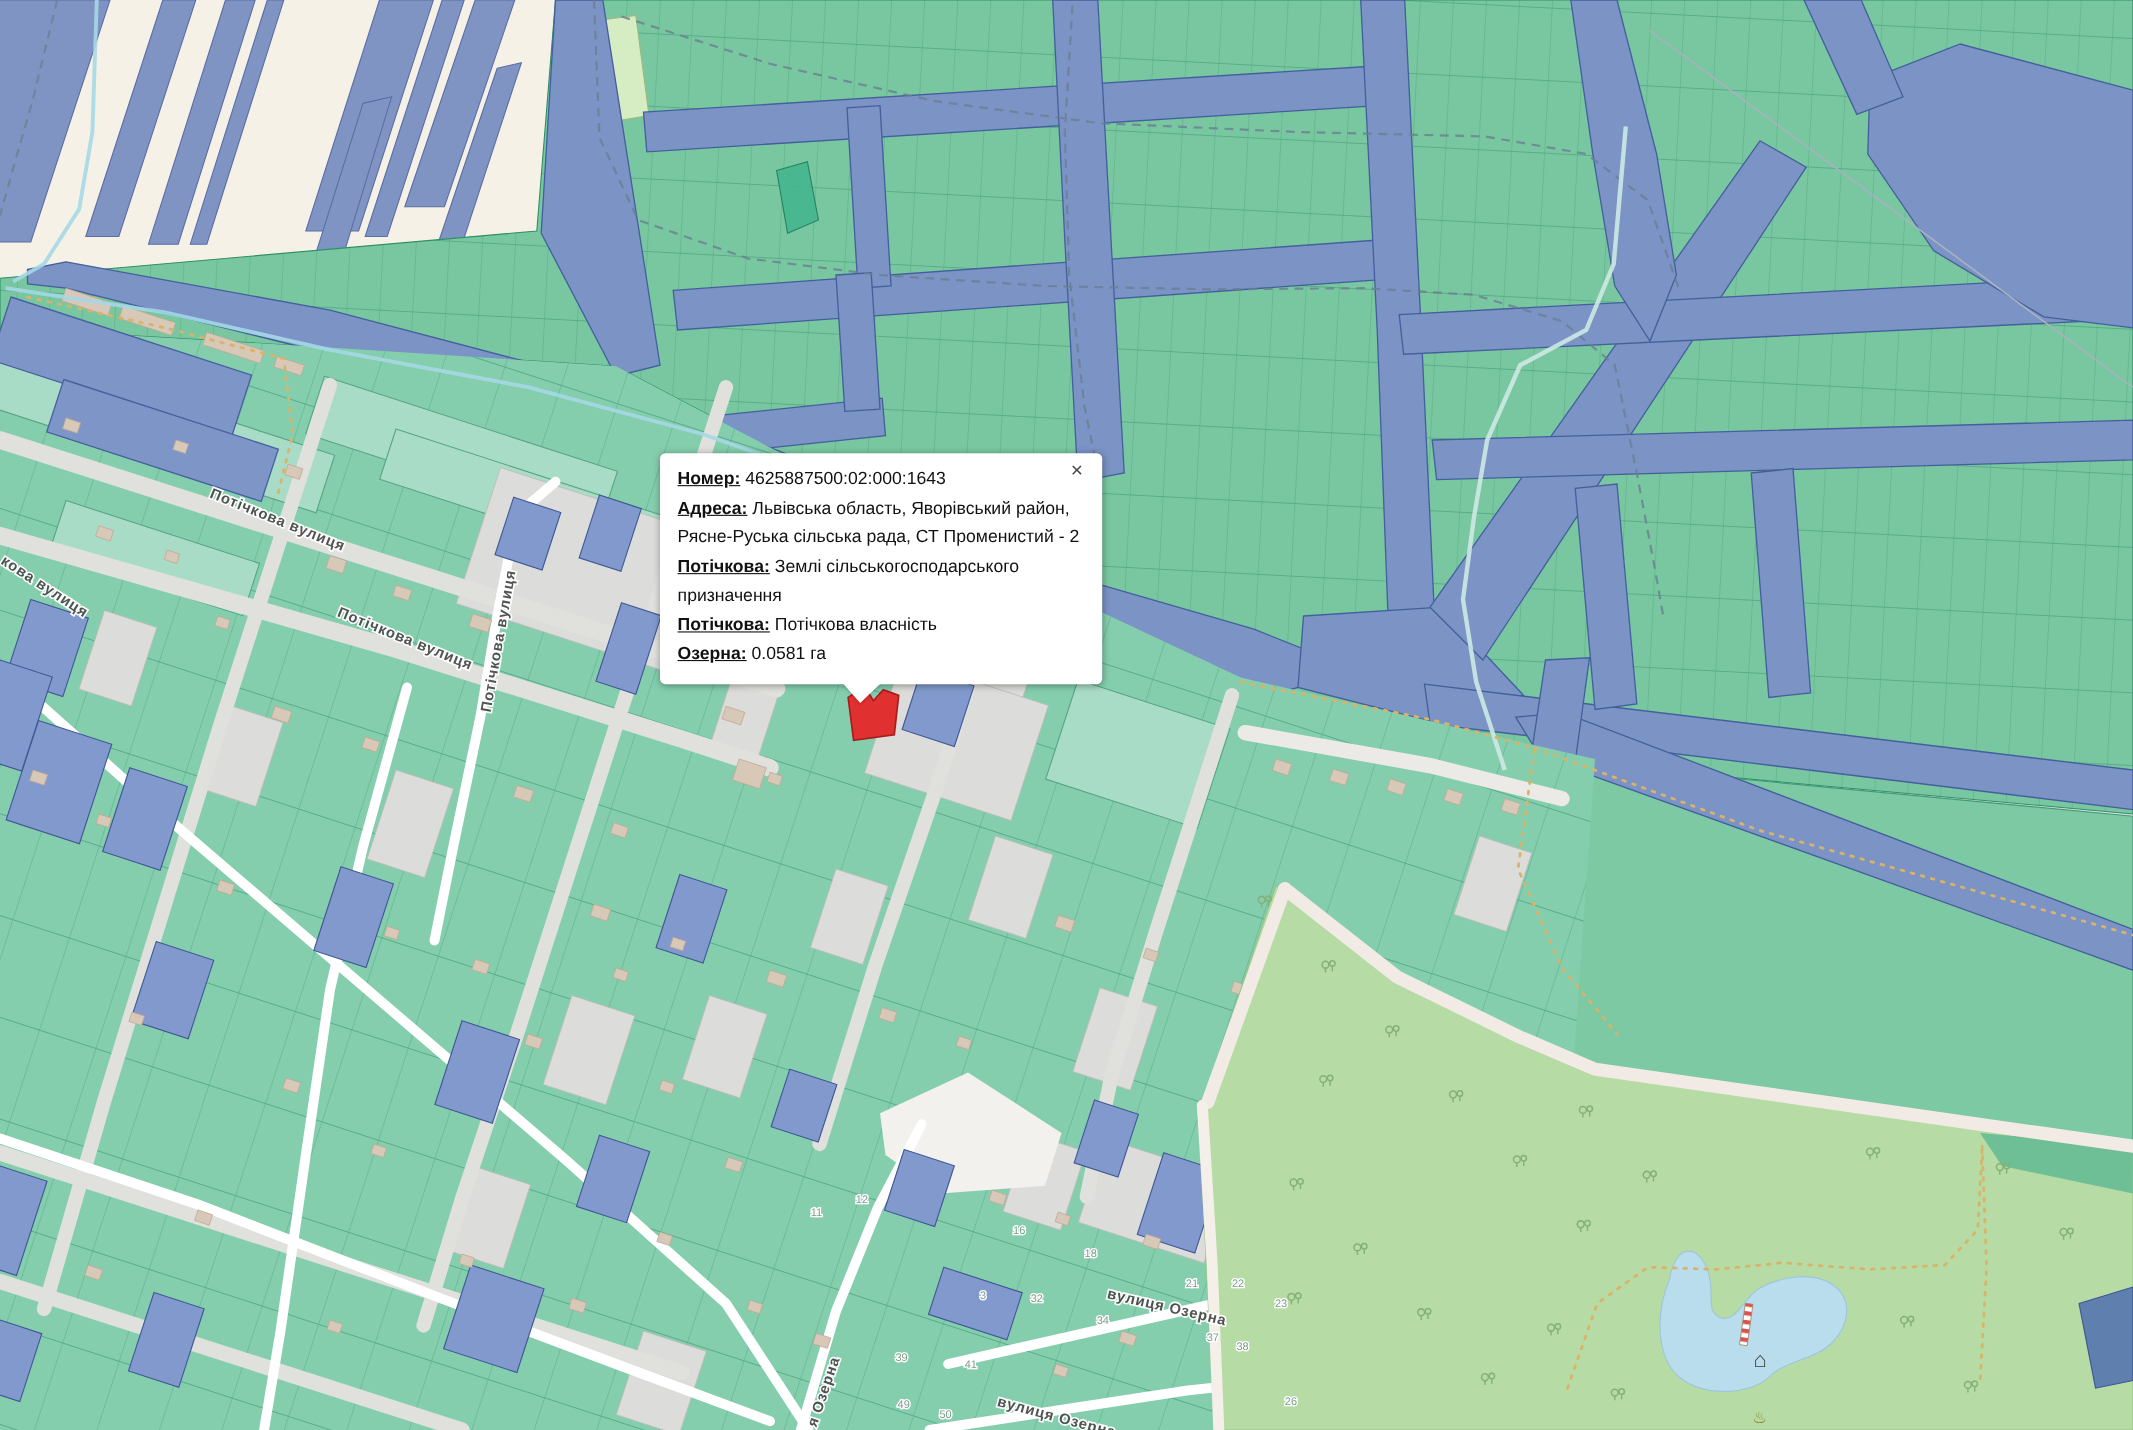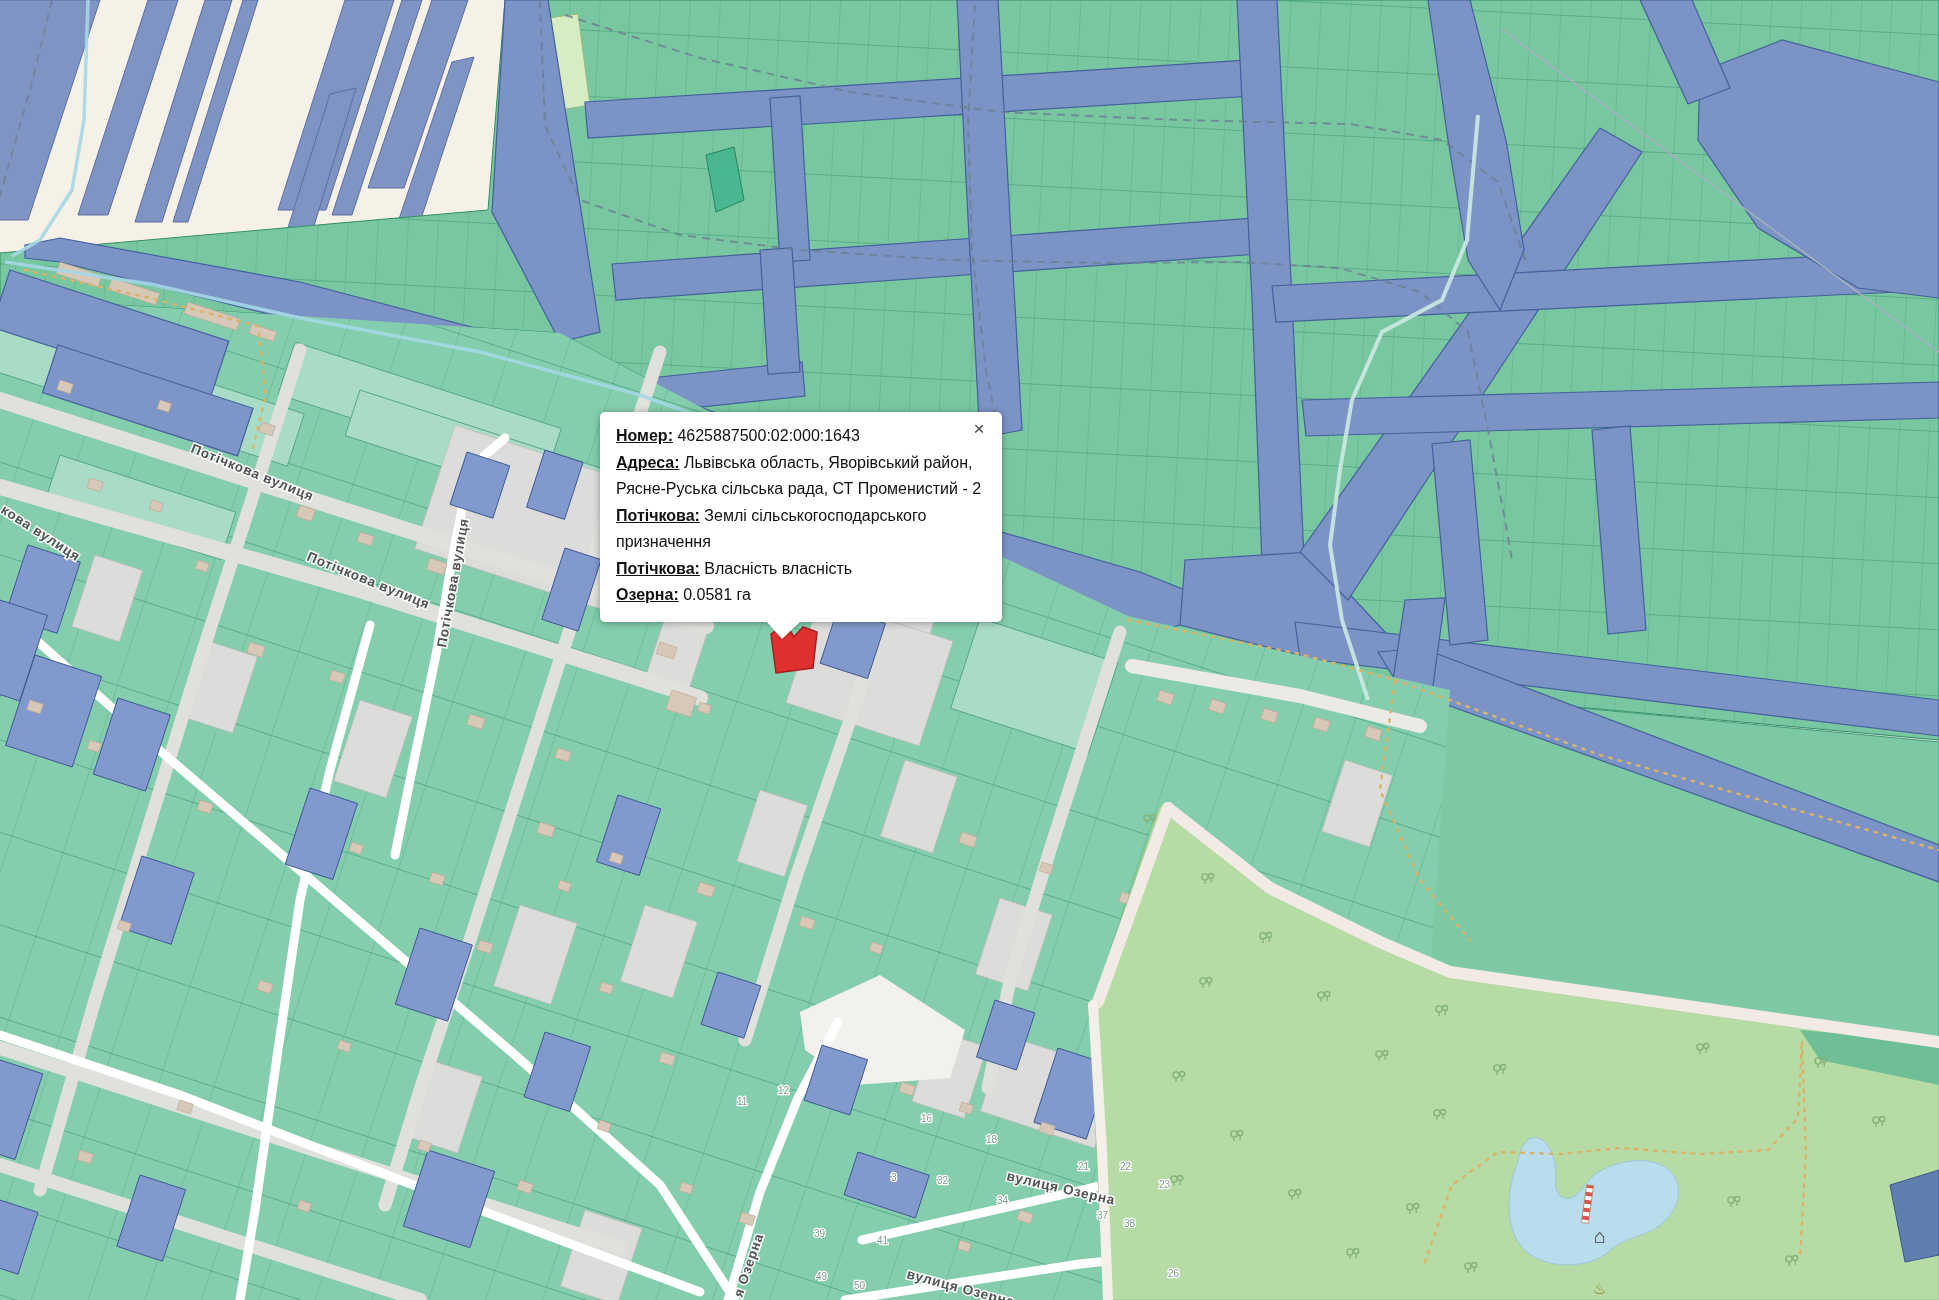--- a/index.html
+++ b/index.html
@@ -360,21 +360,21 @@
   <div class="popup-row">
     <b>Адреса:</b>
     <span>Львівська область, Яворівський район, Рясне-Руська сільська рада, СТ Променистий - 2</span>
   </div>
   <div class="popup-row">
     <b>Потічкова:</b>
     <span>Землі сільськогосподарського призначення</span>
   </div>
   <div class="popup-row">
     <b>Потічкова:</b>
-    <span>Власність власність</span>
+    <span>Потічкова власність</span>
   </div>
   <div class="popup-row">
     <b>Озерна:</b>
     <span>0.0581 га</span>
   </div>
   <div class="popup-arrow"></div>
 </div>
 </div>
 
 </body></html>

